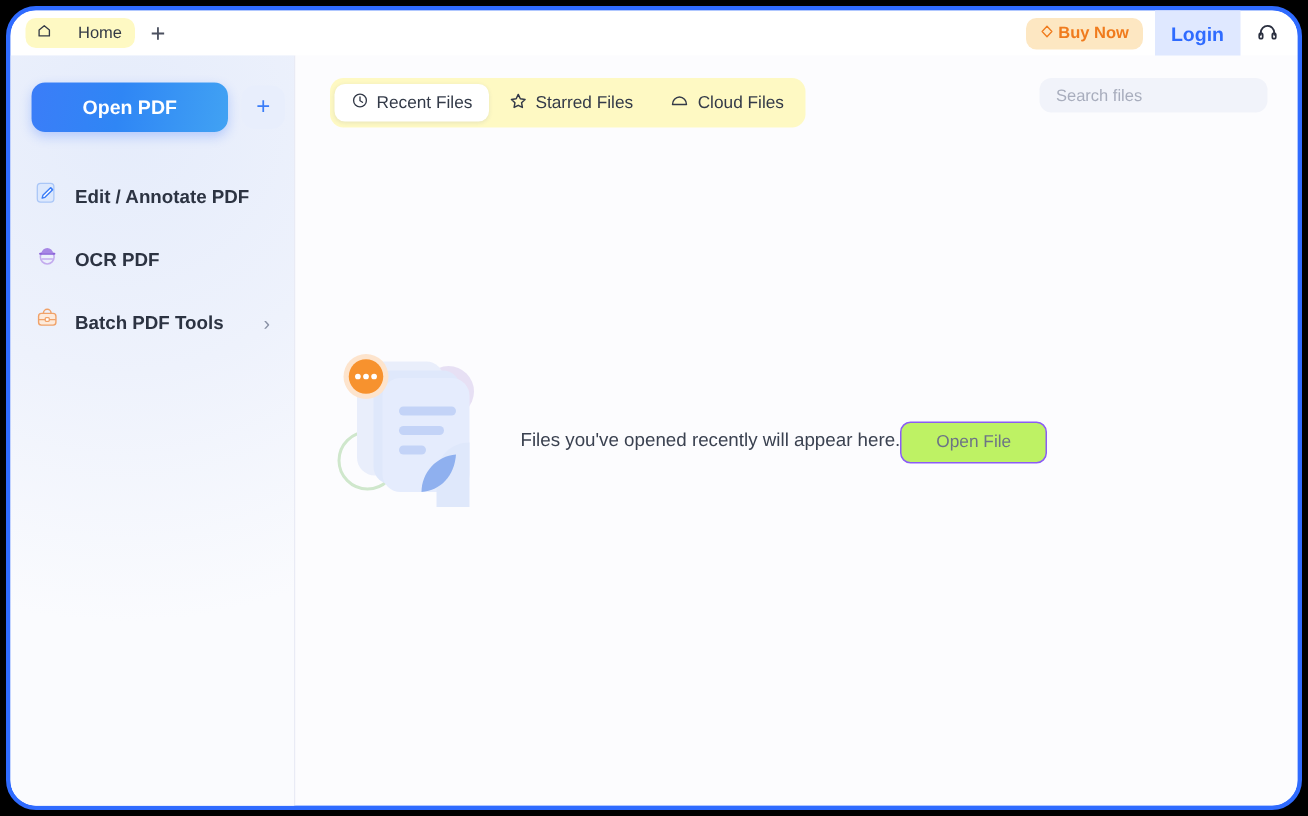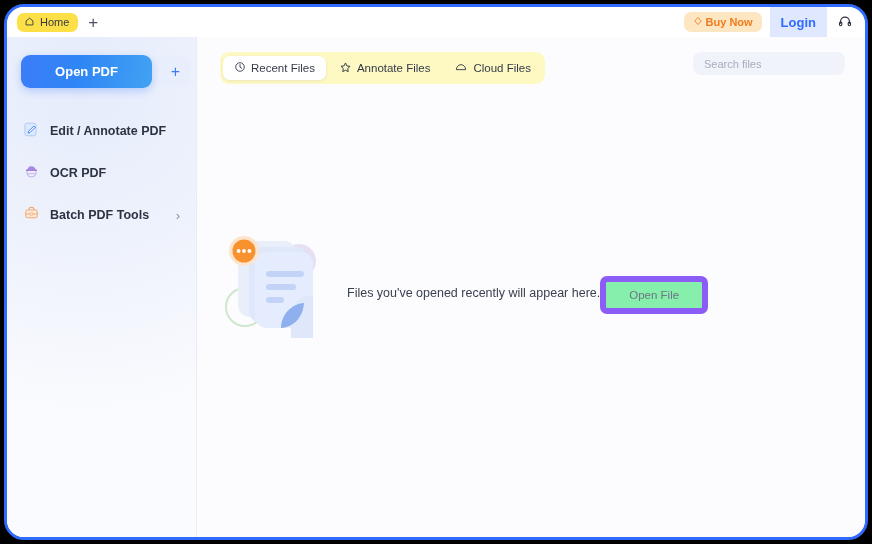--- a/index.html
+++ b/index.html
@@ -20,25 +20,25 @@
     box-sizing: border-box;
   }
   
   .titlebar {
     position: absolute; left: 0; top: 0;
     width: 100%; height: 30px;
     background: #ffffff;
     display: flex; align-items: center;
   }
   .tab-home {
-    display: flex; align-items: center; gap: 5px;
+    display: flex; align-items: center; gap: 17px;
     margin-left: 10px;
     padding: 3px 9px 3px 7px;
     border-radius: 7px;
-    background: #fde047;
+    background: #fef9c3;
     font-size: 11px; color: #343a46;
     cursor: default;
   }
   .tab-plus {
     margin-left: 10px;
     font-size: 17px; color: #4c5160;
     line-height: 1; cursor: default;
     font-weight: 300;
   }
   .tb-right {
@@ -184,23 +184,23 @@
     display: flex; flex-direction: row; align-items: center;
   }
   .illus { width: 150px; height: 115px; position: relative; }
   .empty-text {
     margin-top: 16px;
     font-size: 12.5px; color: #3a4150;
   }
   .open-file {
     margin-top: 21px;
     padding: 7px 23px;
-    border: 6px solid #8b5cf6;
-    border-radius: 7px;
-    background: #86efac;
+    border: 1px solid #8b5cf6;
+    border-radius: 7px;
+    background: #bef264;
     font-size: 11.5px; color: #6d7485;
     cursor: default;
     text-align: right;
   }
 </style>
 </head>
 <body>
 
 <div id="app">
 
@@ -305,21 +305,21 @@
           </span>
           <span>Recent Files</span>
         </div>
 
         <div class="tabbtn">
           <span>
             <svg width="13" height="13" viewBox="0 0 16 16">
               <path d="M8 2.4 9.7 6l3.9.5-2.9 2.7.7 3.9L8 11.3 4.6 13.1l.7-3.9L2.4 6.5 6.3 6z" fill="none" stroke="#333a48" stroke-width="1.2" stroke-linejoin="round"></path>
             </svg>
           </span>
-          <span>Annotate Files</span>
+          <span>Starred Files</span>
         </div>
 
         <div class="tabbtn">
           <span>
             <svg width="14" height="14" viewBox="0 0 18 16">
               <path d="M3 11.4c0-3.2 2.6-6.4 6-6.4s6 3.2 6 6.4z" fill="none" stroke="#333a48" stroke-width="1.2" stroke-linejoin="round"></path>
             </svg>
           </span>
           <span>Cloud Files</span>
         </div>

